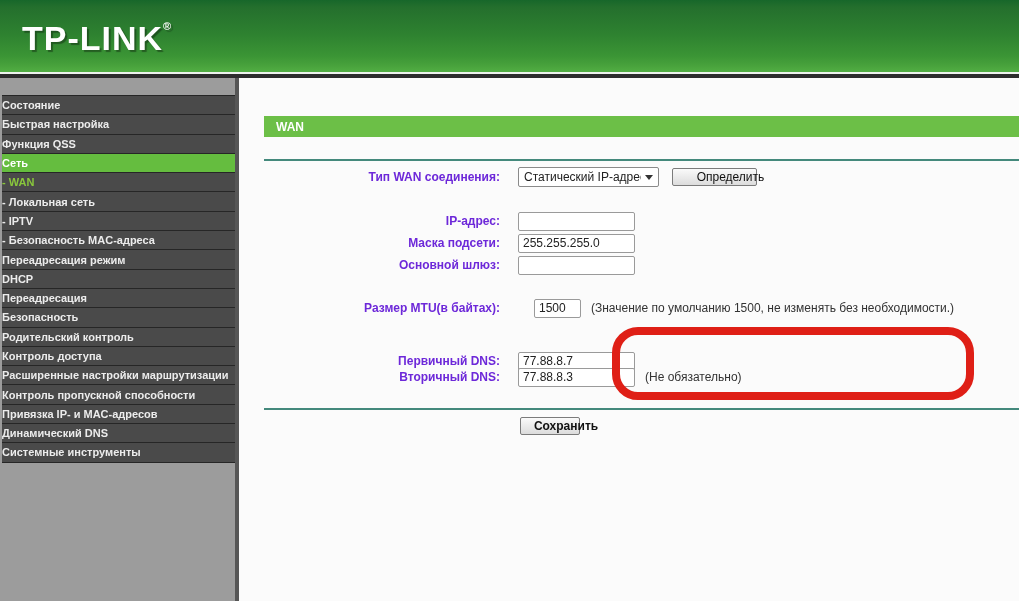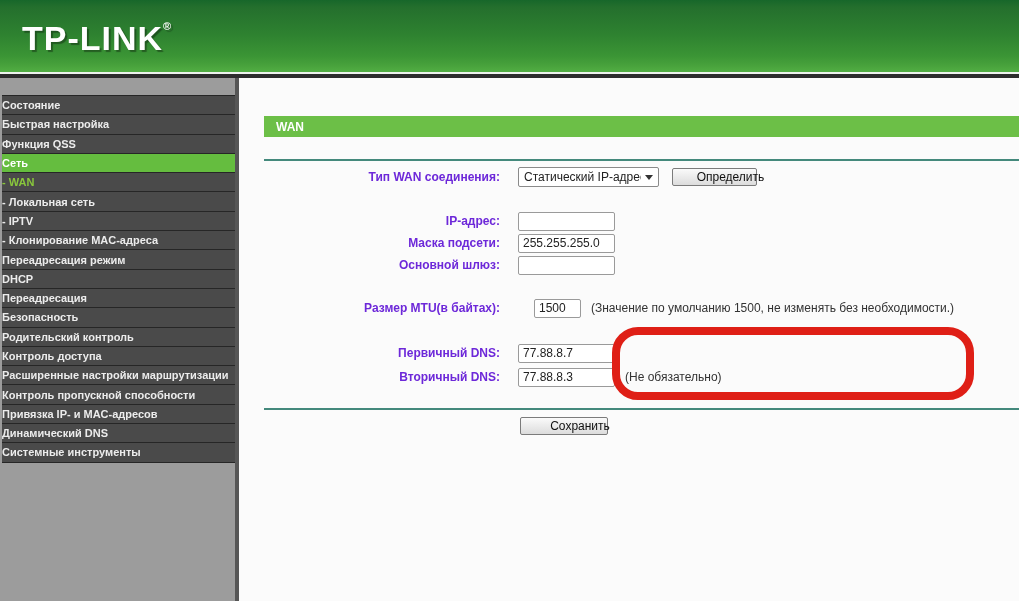--- a/index.html
+++ b/index.html
@@ -47,45 +47,45 @@
   .rule.r2 { top:330px; }
 
   .frow { position:absolute; left:0; display:flex; align-items:center; height:20px; }
   .frow .lbl { width:261px; text-align:right; font-size:12px; font-weight:bold; color:#6d28d9; white-space:nowrap; }
   .frow .ctrl { margin-left:18px; display:flex; align-items:center; }
   .row-type { top:89px; }
   .row-ip   { top:133px; }
   .row-mask { top:155px; }
   .row-gw   { top:177px; }
   .row-mtu  { top:220px; }
-  .row-dns1 { top:265px; }
+  .row-dns1 { top:273px; }
   .row-dns2 { top:289px; }
 
   .tin {
     height:19px; border:1px solid #9a9a9a; border-radius:2px; background:#ffffff;
     font-family:"Liberation Sans", sans-serif; font-size:12px; color:#222222; padding:0 4px;
   }
-  .tin.w97 { width:97px; }
+  .tin.w97 { width:117px; }
   .tin.w47 { width:47px;margin-left:16px; }
 
   .select {
     width:141px; height:20px; border:1px solid #8a8a8a; border-radius:2px; background:#ffffff;
     display:flex; align-items:center; font-size:12px; color:#222222; padding:0 5px; cursor:pointer;
   }
   .select .sel-text { flex:1; white-space:nowrap; overflow:hidden; }
   .arrow-down { width:0; height:0; border-left:4px solid transparent; border-right:4px solid transparent; border-top:5px solid #333333; margin-left:4px; }
 
   .btn {
     height:18px; border:1px solid #7b7b7b; border-radius:2px;
     background:linear-gradient(180deg,#fafafa,#dcdcdc);
     font-family:"Liberation Sans", sans-serif; font-size:12px; color:#111111;
     display:flex; align-items:center; justify-content:center; cursor:pointer;padding-left:32px;
   }
   .detect-btn { width:85px; margin-left:13px; }
-  .save-btn { position:absolute; left:281px; top:339px; width:88px; }
+  .save-btn { position:absolute; left:281px; top:339px; width:60px;font-weight:bold; }
 
   .note { font-size:12px; color:#333333; margin-left:10px; white-space:nowrap; }
 
   .annotation {
     position:absolute; left:373px; top:249px; width:362px; height:73px;
     border:8px solid #df1f16; border-radius:26px; pointer-events:none; z-index:5;
   }
 </style>
 </head>
 <body>
@@ -100,21 +100,21 @@
 
   <div class="sidebar">
     <div class="menu">
         <div class="menu-item">Состояние</div>
         <div class="menu-item">Быстрая настройка</div>
         <div class="menu-item">Функция QSS</div>
         <div class="menu-item active">Сеть</div>
         <div class="menu-item selected sub">- WAN</div>
         <div class="menu-item sub">- Локальная сеть</div>
         <div class="menu-item sub">- IPTV</div>
-        <div class="menu-item sub">- Клонирование MAC-адреса</div>
+        <div class="menu-item sub">- Безопасность MAC-адреса</div>
         <div class="menu-item">Переадресация режим</div>
         <div class="menu-item">DHCP</div>
         <div class="menu-item">Переадресация</div>
         <div class="menu-item">Безопасность</div>
         <div class="menu-item">Родительский контроль</div>
         <div class="menu-item">Контроль доступа</div>
         <div class="menu-item">Расширенные настройки маршрутизации</div>
         <div class="menu-item">Контроль пропускной способности</div>
         <div class="menu-item">Привязка IP- и MAC-адресов</div>
         <div class="menu-item">Динамический DNS</div>

